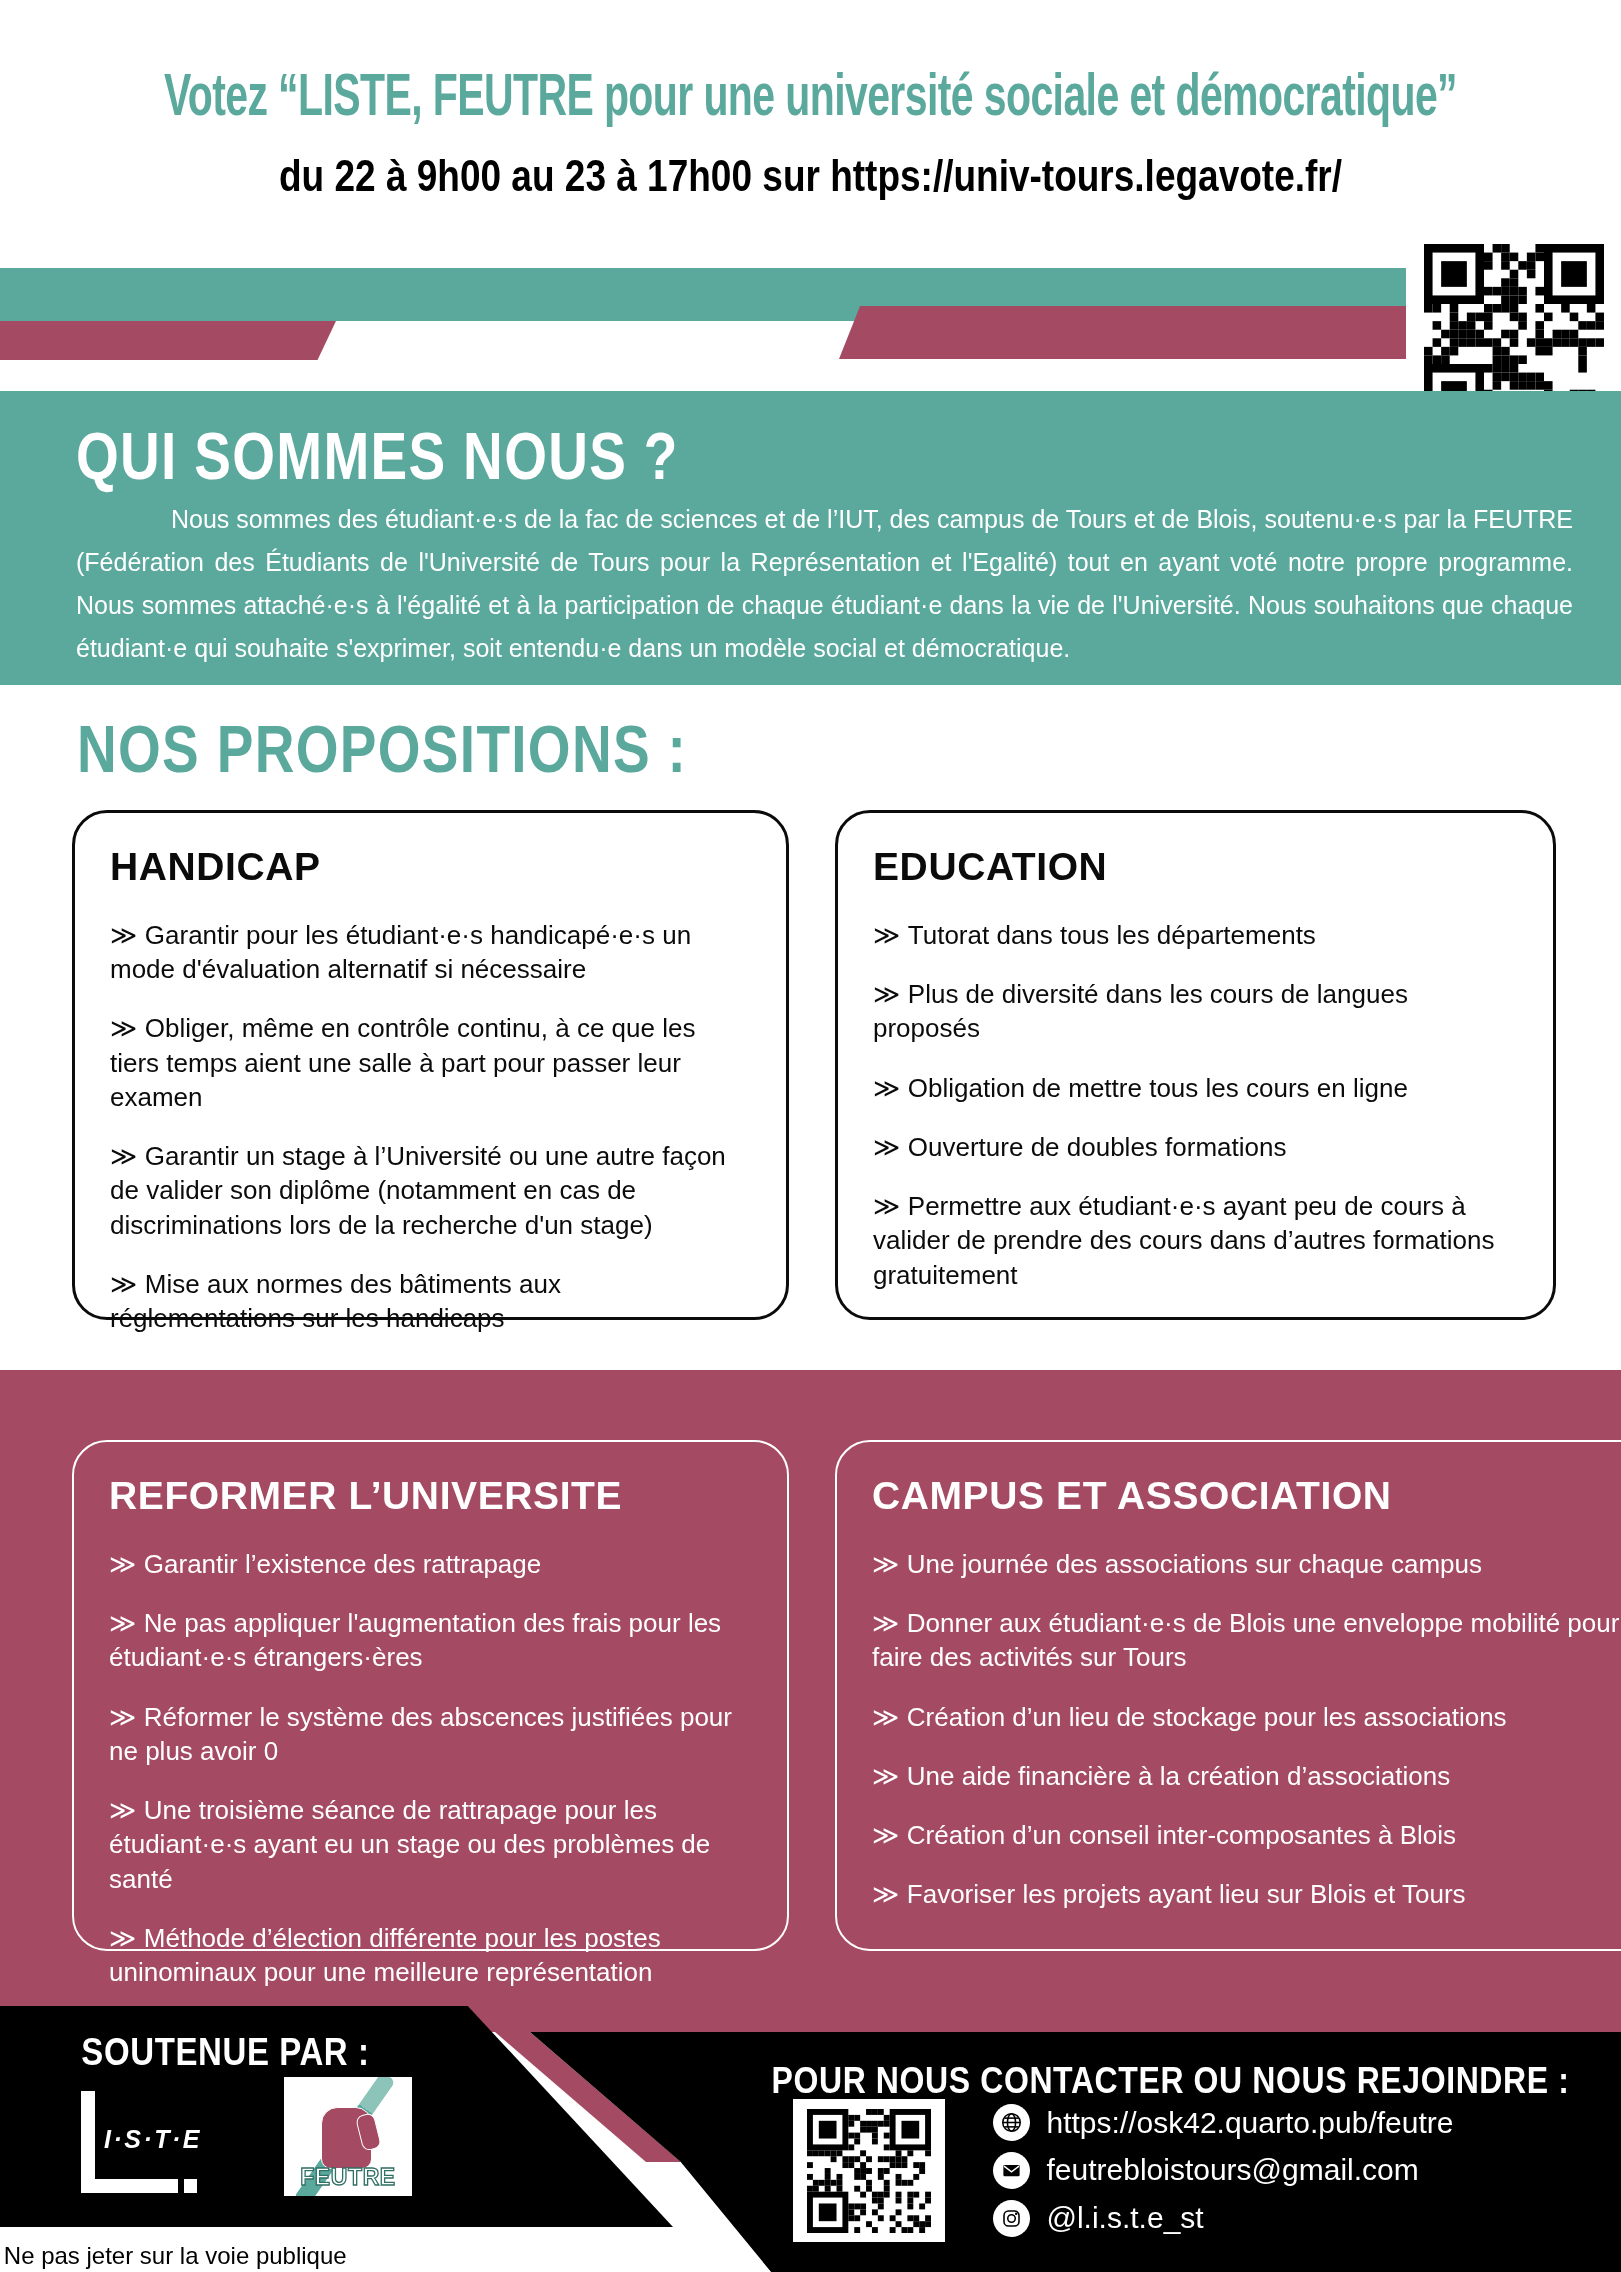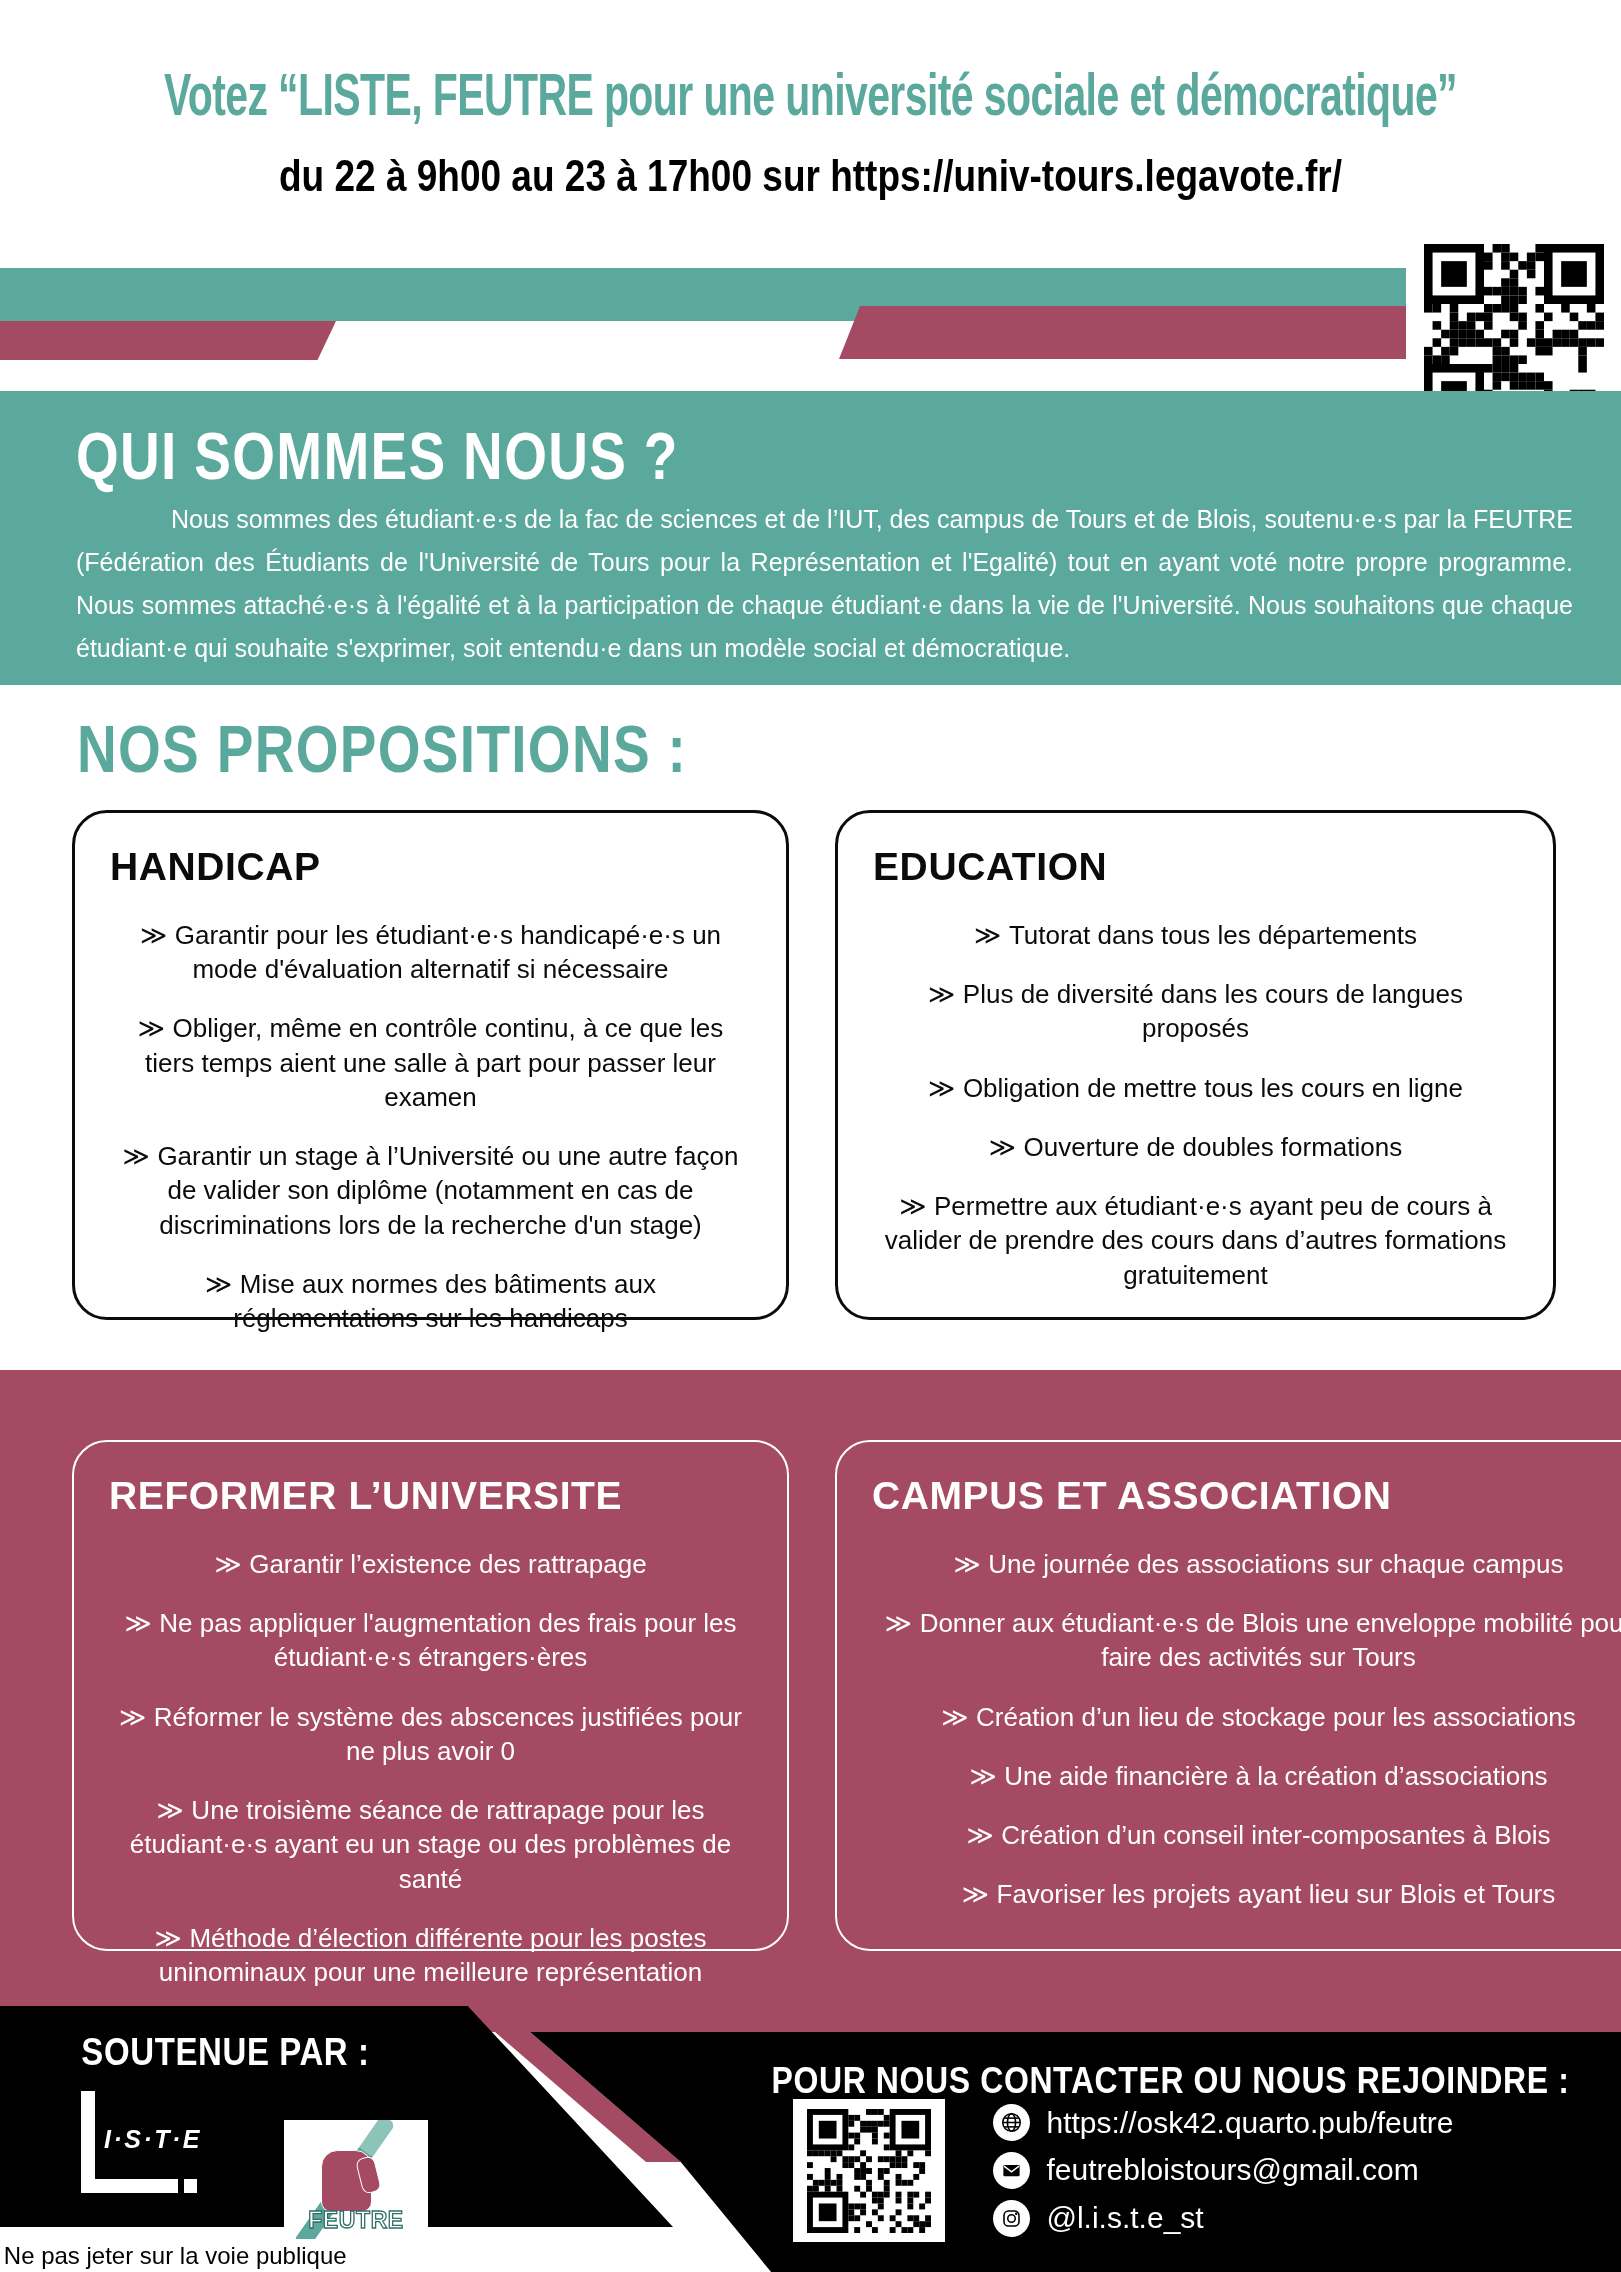--- a/index.html
+++ b/index.html
@@ -52,21 +52,21 @@
   .props-heading {
     position:absolute; left:77px; top:711px; margin:0; color:#5ba89d;
     font-size:55px; font-weight:700; letter-spacing:1.3px; white-space:nowrap;
     transform:scaleY(1.2); transform-origin:0 0;
   }
 
   .maroon-section { position:absolute; left:0; top:1370px; width:1621px; height:662px; background:#a44a63; }
 
   .card { position:absolute; box-sizing:border-box; border-radius:35px; padding:32px 35px; }
   .card h3 { margin:0; font-size:39px; font-weight:700; letter-spacing:0.6px; }
-  .card ul { list-style:none; margin:28.6px 0 0 0; padding:0;text-align:center; }
+  .card ul { list-style:none; margin:28.6px 0 0 0; padding:0; }
   .card li { margin-top:25px; font-size:26px; line-height:1.32; }
   .card li:first-child { margin-top:0; }
   .chev { margin-right:7.6px; }
   .card.light { background:#fff; border:3.2px solid #0b0b0b; color:#0b0b0b; }
   .card.dark  { background:transparent; border:2.5px solid #fff; color:#fff; }
   #card-handicap  { left:72px;  top:810px; width:717px; height:510px; }
   #card-education { left:835px; top:810px; width:721px; height:510px; }
   #card-reformer  { left:72px;  top:1440px; width:717px; height:511px; }
   #card-campus    { left:835px; top:1440px; width:847px; height:511px; }
 
@@ -91,21 +91,21 @@
   }
 
   
   .liste-logo { position:absolute; left:76px; top:2087px; width:133px; height:109px;font-style:italic; }
   .liste-bar-v { position:absolute; left:5px;   top:3.8px;   width:14px;  height:102px; background:#fff; }
   .liste-bar-h { position:absolute; left:5px;   top:92px; width:97px; height:14px;  background:#fff; }
   .liste-dot   { position:absolute; left:108px; top:92px; width:12.7px;  height:14px;  background:#fff; }
   .liste-text  { position:absolute; left:28px;  top:38px;  color:#fff; font-size:25px; font-weight:700; letter-spacing:2.5px; }
 
   
-  .feutre-logo { position:absolute; left:284px; top:2077px; width:144px; height:119px; background:#fff; overflow:hidden;margin-top:43px; }
+  .feutre-logo { position:absolute; left:284px; top:2077px; width:128px; height:119px; background:#fff; overflow:hidden; }
   .feutre-marker {
     position:absolute; left:51px; top:-16px; width:16.5px; height:155px;
     background:linear-gradient(#8cc4ba 0 26%, #5ba89d 26%);
     border:1.9px solid #fff; border-radius:7.6px; transform:rotate(35deg);
   }
   .feutre-fist {
     position:absolute; left:37px; top:30px; width:49px; height:60px; background:#a44a63;
     border:1.9px solid #fff; border-radius:16.5px 16.5px 10px 10px;
   }
   .feutre-thumb {

